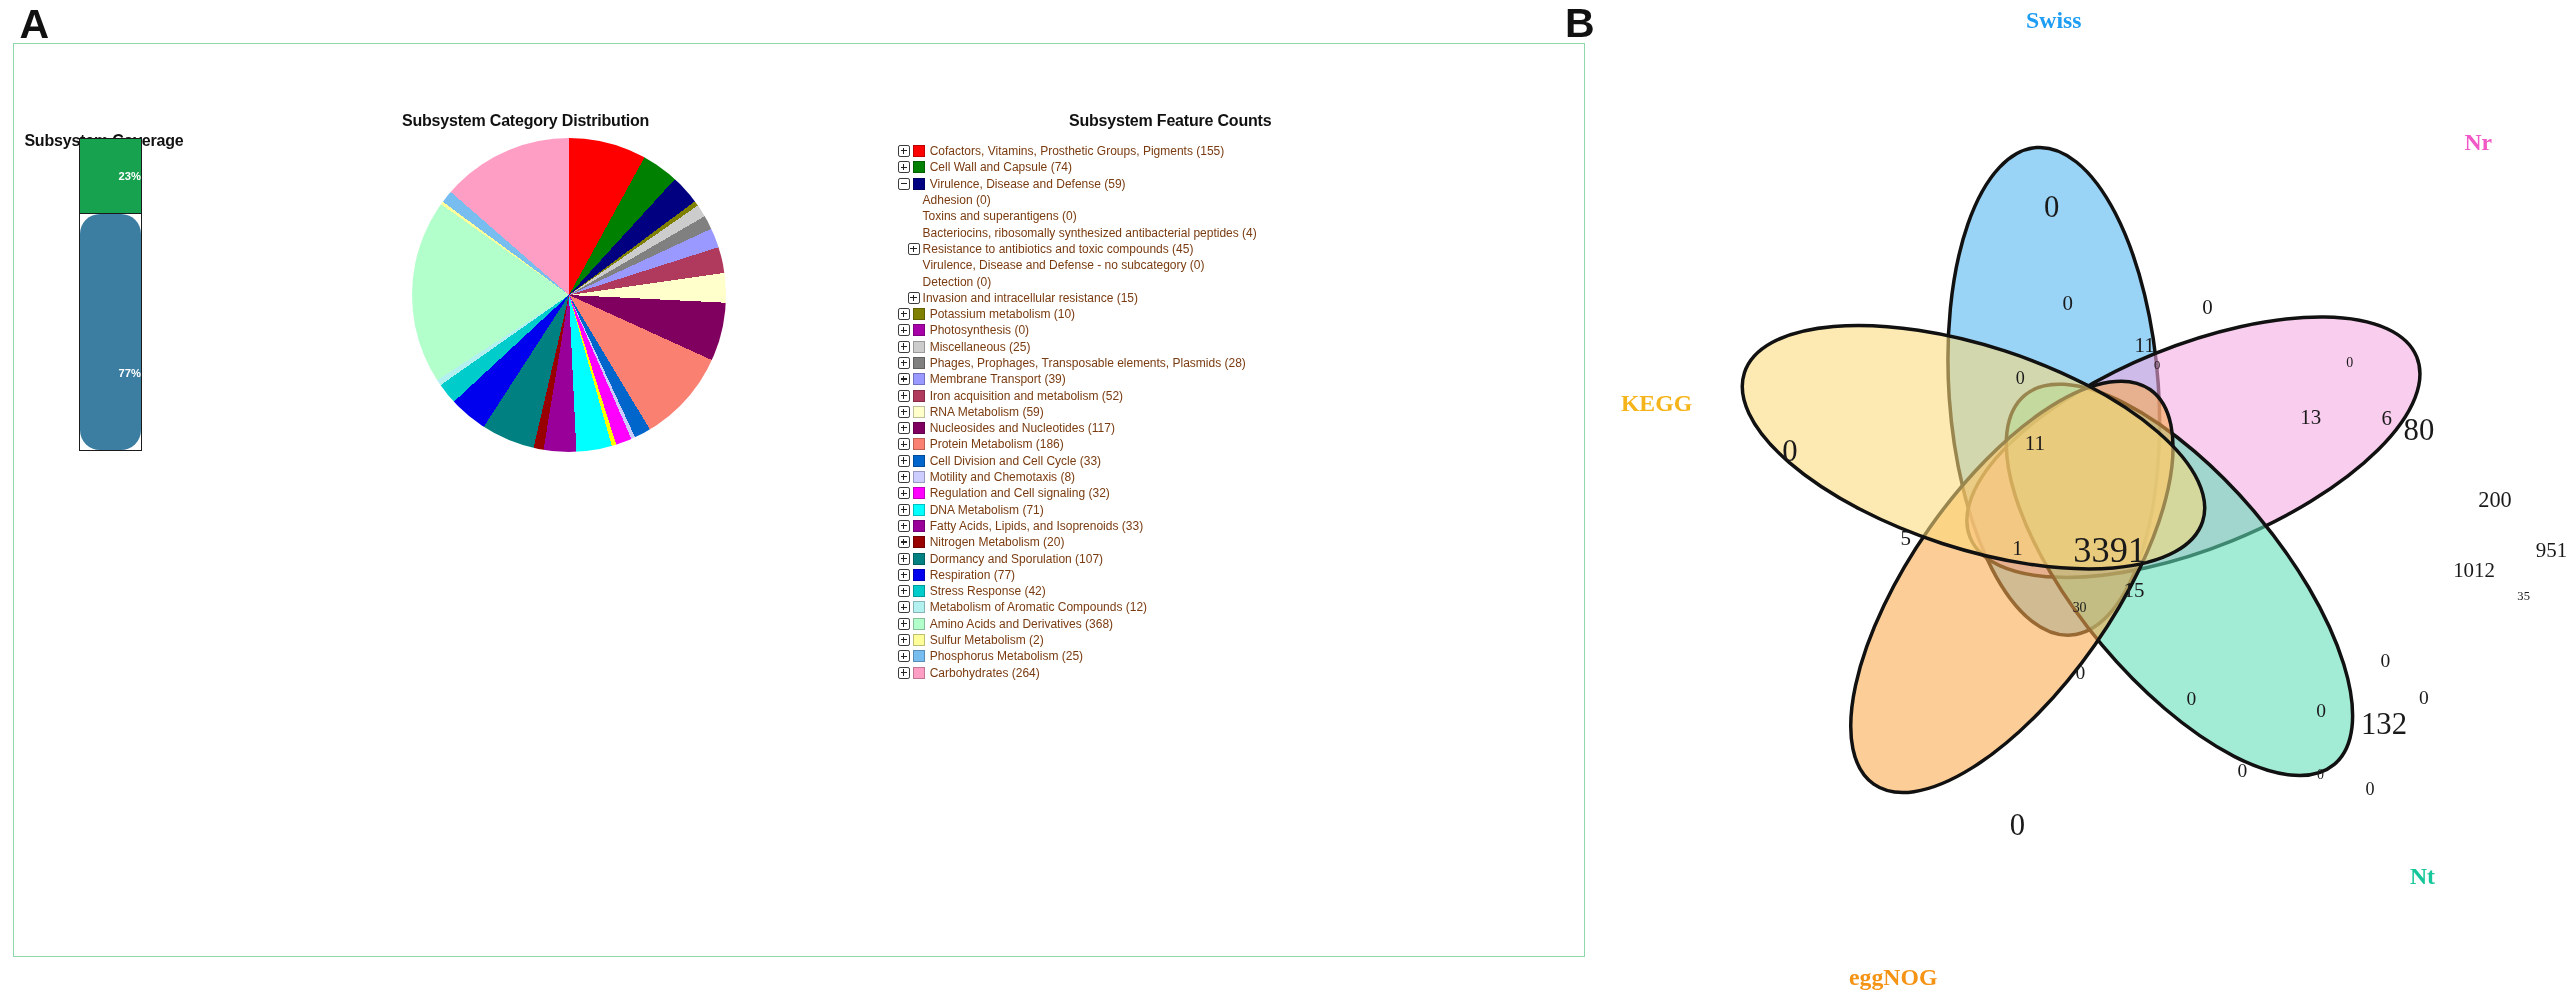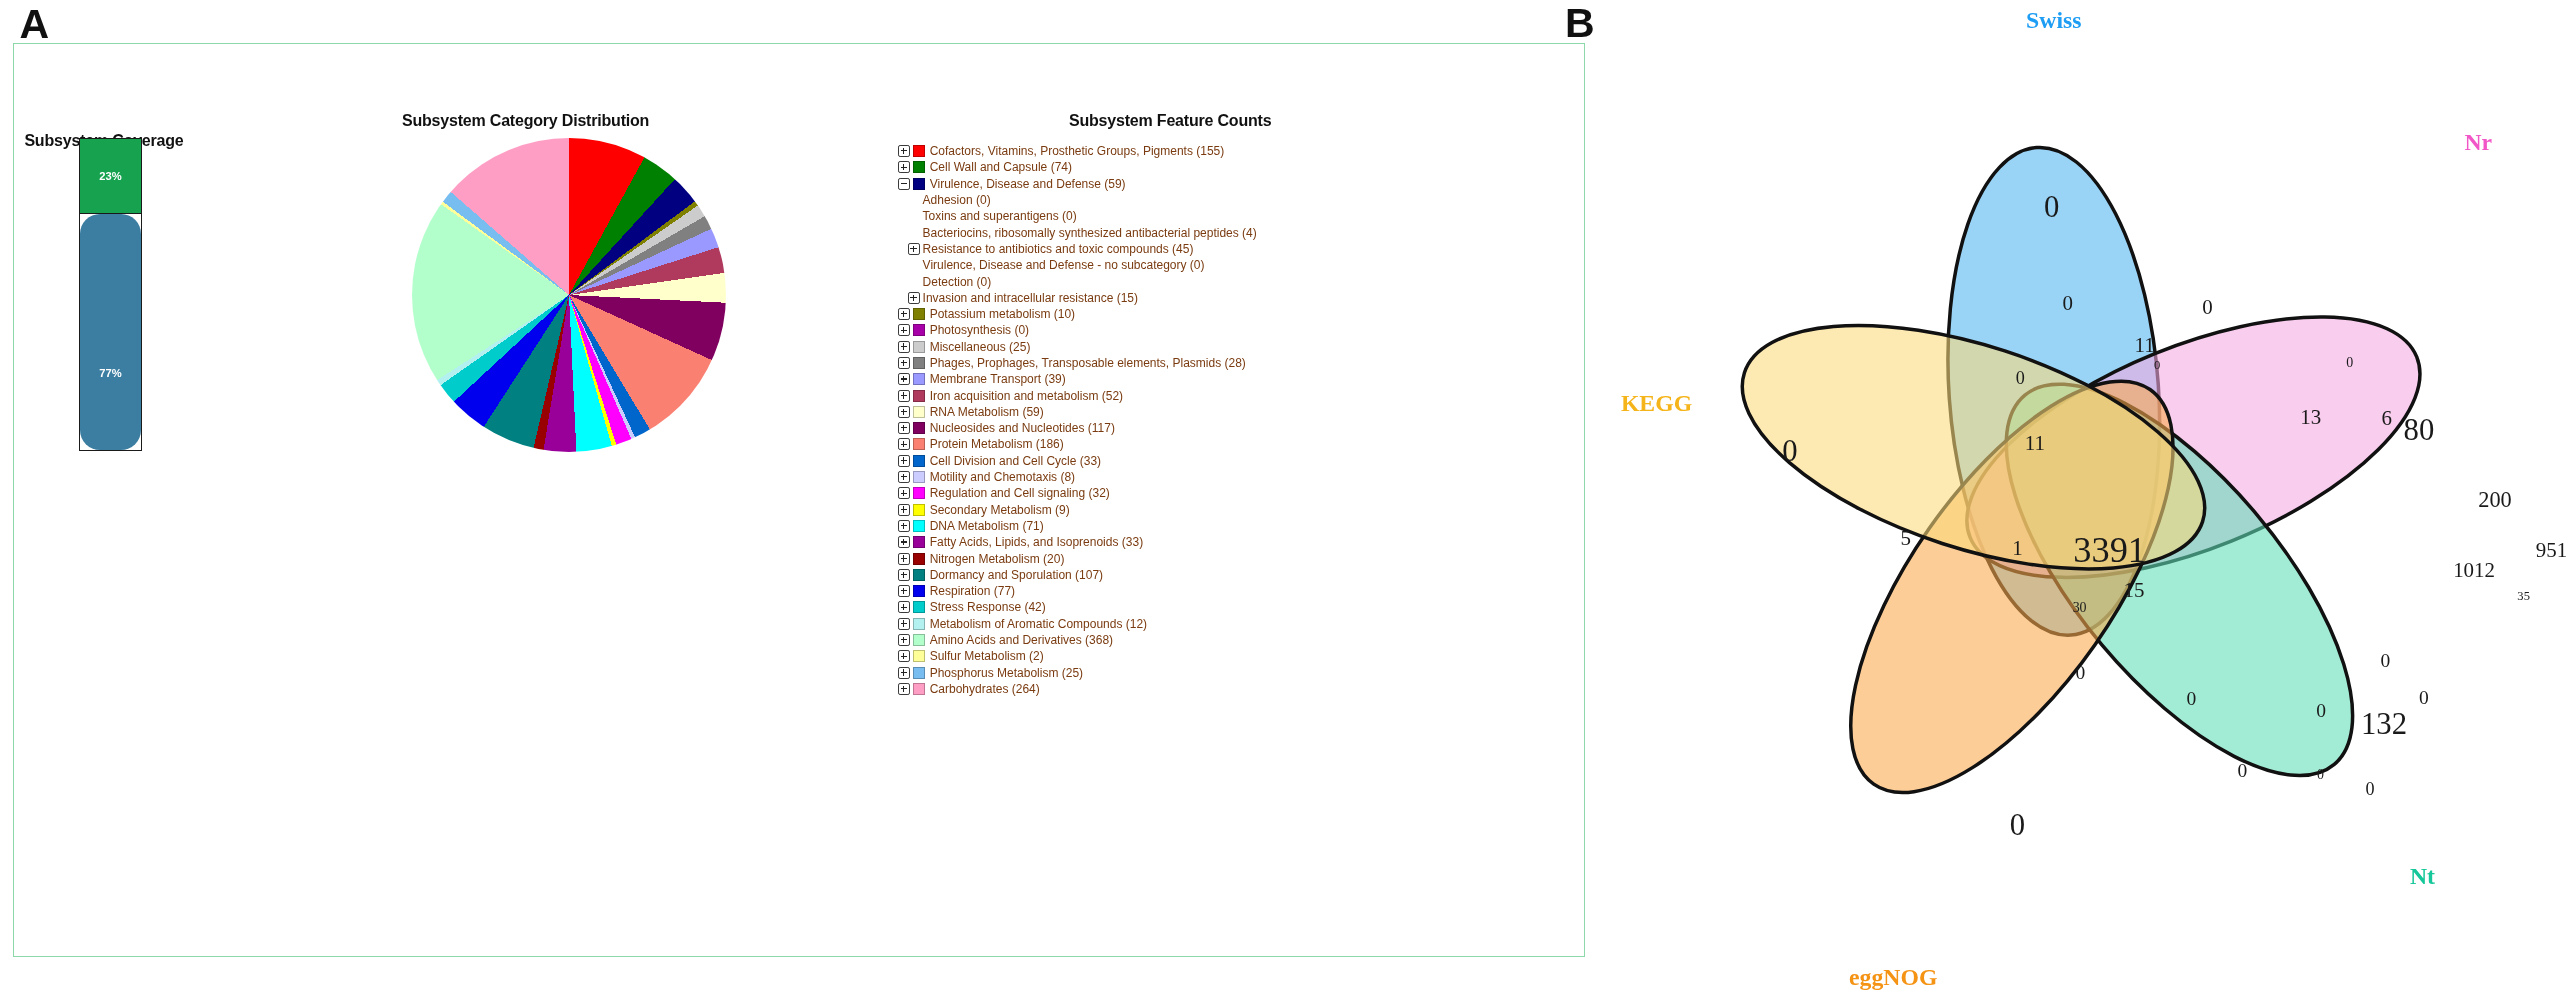--- a/index.html
+++ b/index.html
@@ -20,21 +20,21 @@
   
   .a-title{position:absolute;font-family:"Liberation Sans",sans-serif;font-weight:bold;
            font-size:16px;color:#111;white-space:nowrap;letter-spacing:-0.2px;}
   #title-coverage{left:24.4px;top:112px;margin-top:20px;}
   #title-pie{left:402px;top:112px;}
   #title-counts{left:1069px;top:112px;}
 
   
   #coverage-bar{position:absolute;left:79px;top:138px;width:63px;height:313px;
                 border:1.4px solid #1a1a1a;box-sizing:border-box;}
-  .cov-seg{position:relative;width:100%;display:flex;align-items:center;justify-content:center;
+  .cov-seg{position:relative;width:100%;display:flex;align-items:center;justify-content:flex-end;
            color:#fff;font-weight:bold;font-size:11.2px;font-family:"Liberation Sans",sans-serif;
            box-sizing:border-box;}
   #cov-green{height:24.2%;background:#16a24f;border-bottom:1.4px solid #1a1a1a;}
   #cov-blue{height:75.8%;background:#3b7ea1;border-radius:20px;}
   #cov-blue span{position:relative;top:41px;}
 
   
   #pie-wrap{position:absolute;left:412px;top:138px;width:314px;height:314px;}
   #pie{width:314px;height:314px;border-radius:50%;}
 
@@ -185,25 +185,20 @@
       </div>
       <div class="leg-row">
         <span class="leg-exp box plus"></span>
         <span class="leg-sw" style="background: rgb(204, 204, 255);"></span>
         <span class="leg-lbl">Motility and Chemotaxis (8)</span>
       </div>
       <div class="leg-row">
         <span class="leg-exp box plus"></span>
         <span class="leg-sw" style="background: rgb(255, 0, 255);"></span>
         <span class="leg-lbl">Regulation and Cell signaling (32)</span>
-      </div>
-      <div class="leg-row">
-        <span class="leg-exp box plus"></span>
-        <span class="leg-sw" style="background: rgb(255, 255, 0);"></span>
-        <span class="leg-lbl">Secondary Metabolism (9)</span>
       </div>
       <div class="leg-row">
         <span class="leg-exp box plus"></span>
         <span class="leg-sw" style="background: rgb(0, 255, 255);"></span>
         <span class="leg-lbl">DNA Metabolism (71)</span>
       </div>
       <div class="leg-row">
         <span class="leg-exp box plus"></span>
         <span class="leg-sw" style="background: rgb(153, 0, 153);"></span>
         <span class="leg-lbl">Fatty Acids, Lipids, and Isoprenoids (33)</span>

